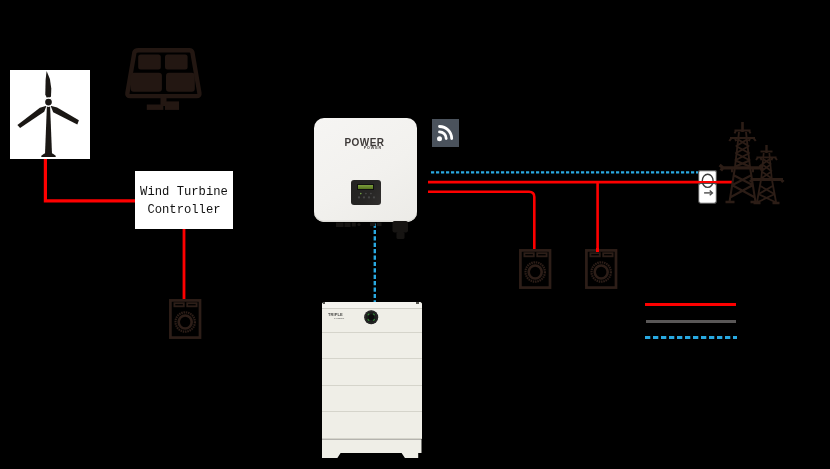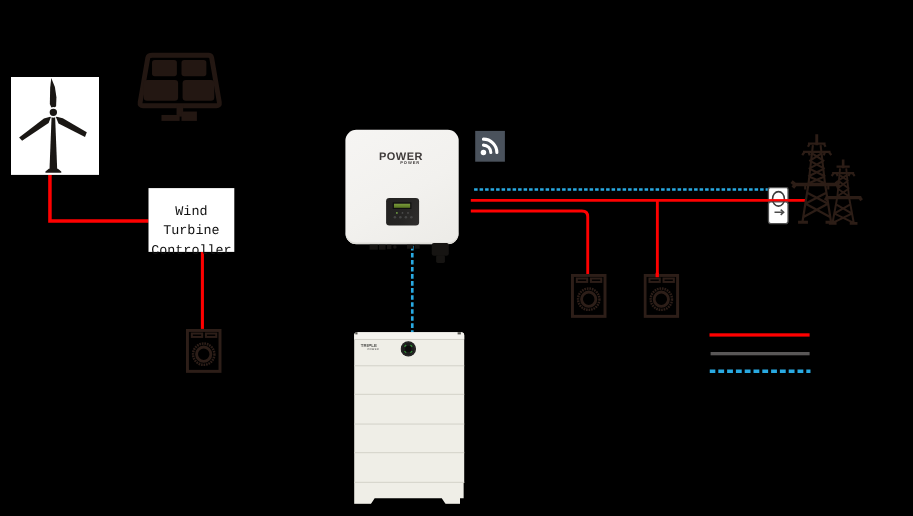--- a/index.html
+++ b/index.html
@@ -47,21 +47,21 @@
     <rect x="15.2" y="8.6" width="22.6" height="14.8" rx="2.5"></rect>
     <rect x="42" y="8.6" width="22.6" height="14.8" rx="2.5"></rect>
     <rect x="7.7" y="26.7" width="31.2" height="19" rx="3"></rect>
     <rect x="43" y="26.7" width="28.8" height="19" rx="3"></rect>
     <rect x="37.5" y="50" width="6" height="10"></rect>
     <rect x="23.8" y="58.5" width="16.5" height="5.4"></rect>
     <rect x="42" y="55.4" width="14" height="8.5"></rect>
   </g>
 </svg>
 
-<div class="abs" style="left:135px;top:171px;width:78px;height:58px;background:#fff;color:#111;
+<div class="abs" style="left:135px;top:171px;width:98px;height:58px;background:#fff;color:#111;
      font-family:'Liberation Mono',monospace;font-size:12.2px;line-height:17.7px;text-align:center;">
   <div style="margin-top:13.4px;">Wind Turbine<br>Controller</div>
 </div>
 
 <div class="abs" style="left:314px;top:118px;width:103px;height:104px;border-radius:10px;
      background:linear-gradient(150deg,#f6f5f3 0%,#f2f1ee 55%,#ecebe7 100%);box-shadow:inset 0 -1.5px 0 #dddcd7;"></div>
 <div class="abs" style="left:313px;top:137px;width:103px;text-align:center;color:#3e3a39;
      font-weight:bold;font-size:10px;letter-spacing:0.45px;">POWER</div>
 <svg class="abs" style="left:360px;top:143.5px" width="26" height="8" viewBox="0 0 26 8">
   <text x="22" y="5.4" text-anchor="end" font-family="Liberation Sans,sans-serif" font-weight="bold" font-size="3.7" letter-spacing="0.85" fill="#3e3a39">POWER</text>

